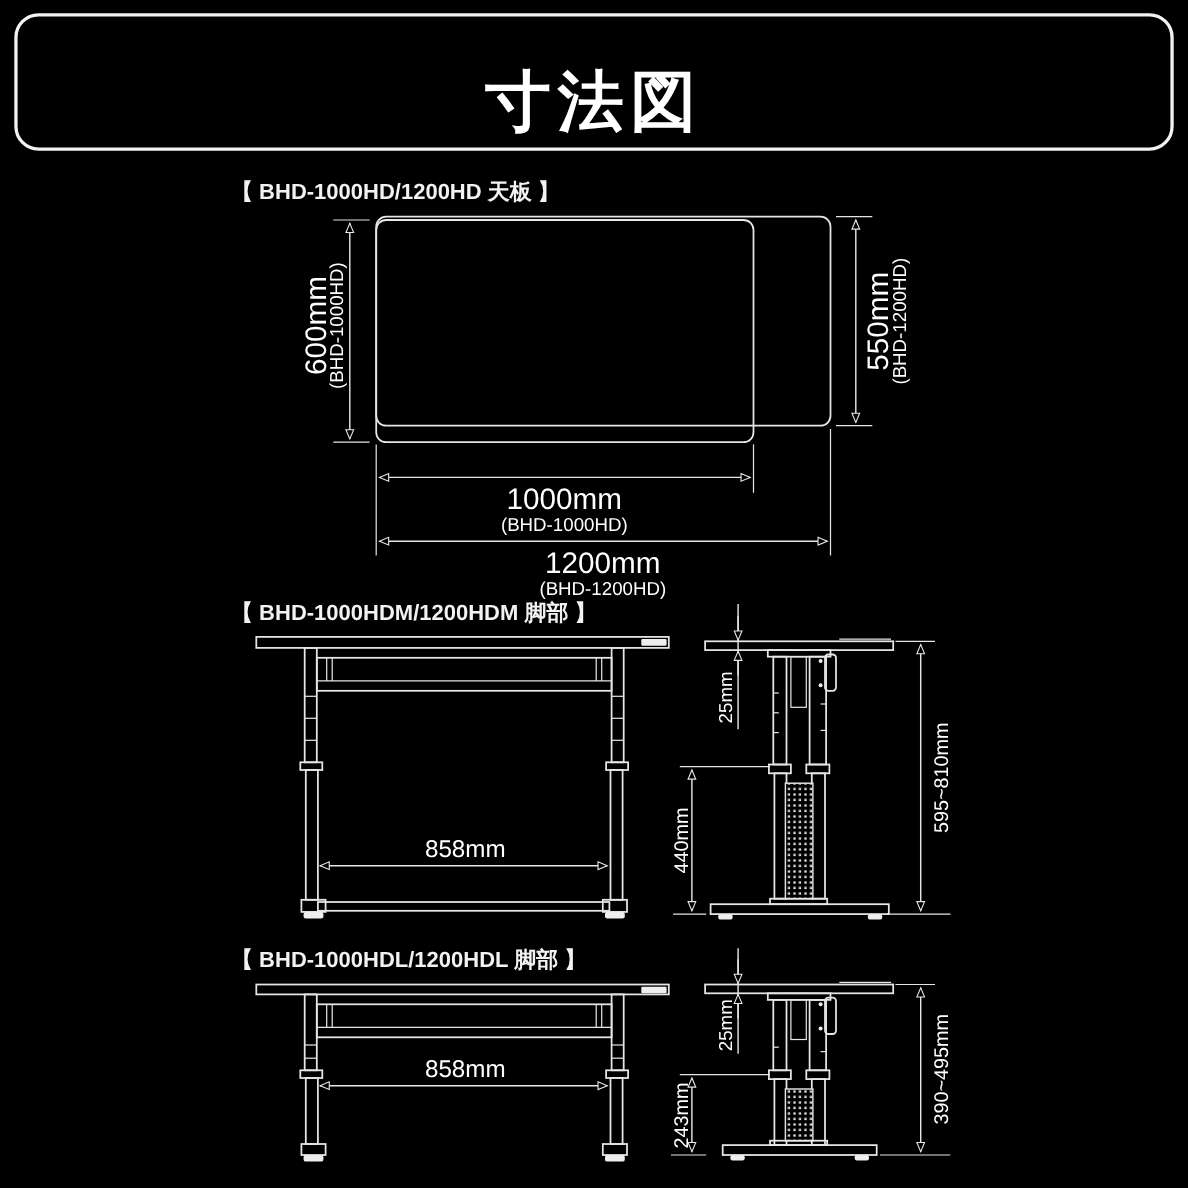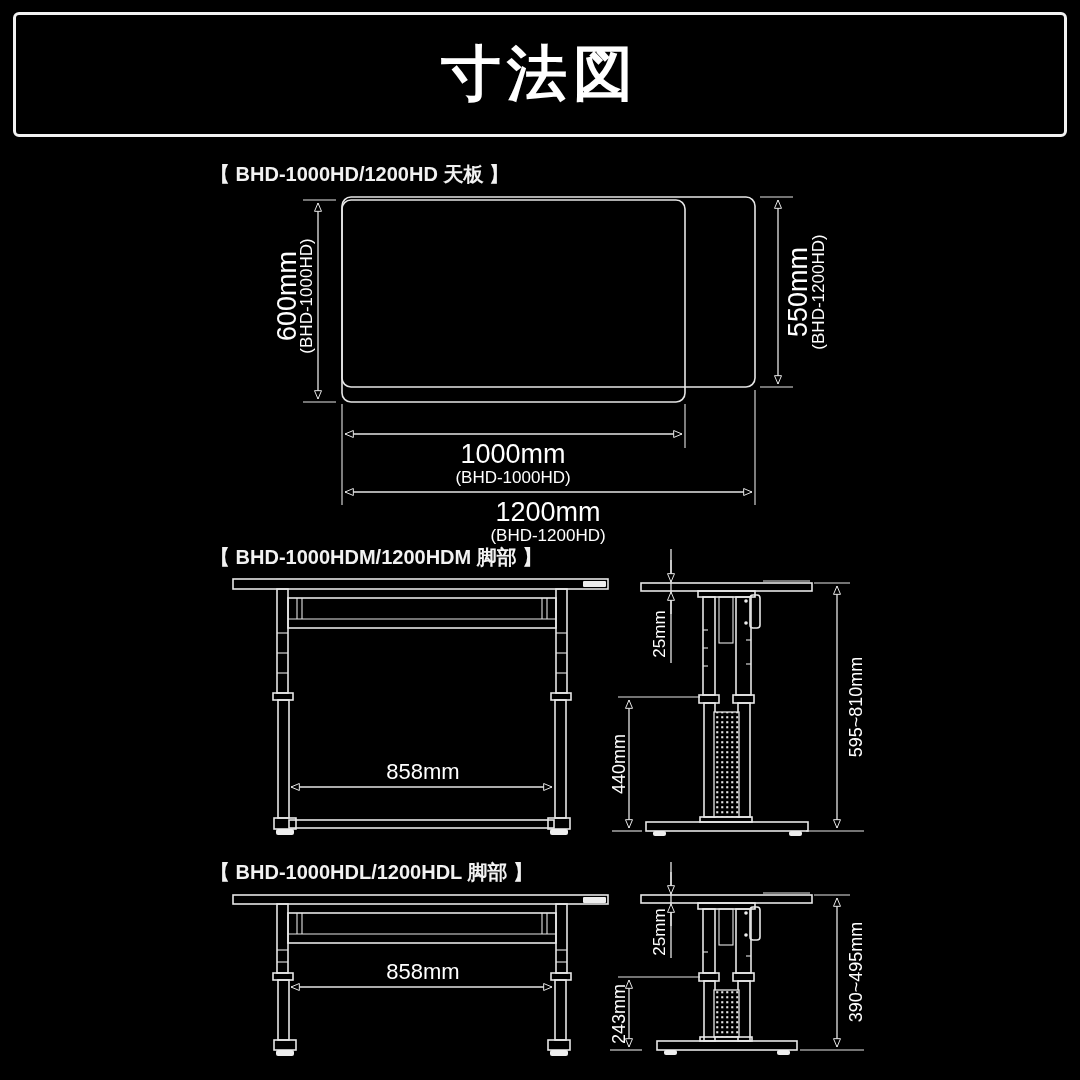--- a/index.html
+++ b/index.html
@@ -1,20 +1,20 @@
 <!DOCTYPE html>
 <html><head>
 <meta charset="utf-8">
 <style>
   html,body{margin:0;padding:0;background:#000;}
   .frame{position:relative;width:1080px;height:1080px;background:#000;overflow:hidden;
          font-family:"Liberation Sans",sans-serif;}
   .hdr{position:absolute;left:13px;top:12px;width:1048px;height:119px;
-       border:3px solid #f2f2f2;border-radius:6px;
-       display:flex;align-items:center;justify-content:center;}
+       border:3px solid #f2f2f2;border-radius:22px;
+       display:flex;align-items:flex-end;justify-content:center;}
   .hdr span{color:#ffffff;font-size:60px;font-weight:bold;letter-spacing:6px;}
   svg.diagram{position:absolute;left:0;top:0;}
   .ln{stroke:#e6e6e6;stroke-width:1.6;fill:none;}
   .thin{stroke:#e6e6e6;stroke-width:1.1;fill:none;}
   .dim{stroke:#e6e6e6;stroke-width:1.3;fill:none;}
   .lbl{fill:#ffffff;}
   .f27{font-size:27px;}
   .f22{font-size:22px;}
   .f18{font-size:18px;}
   .f17{font-size:17px;}

